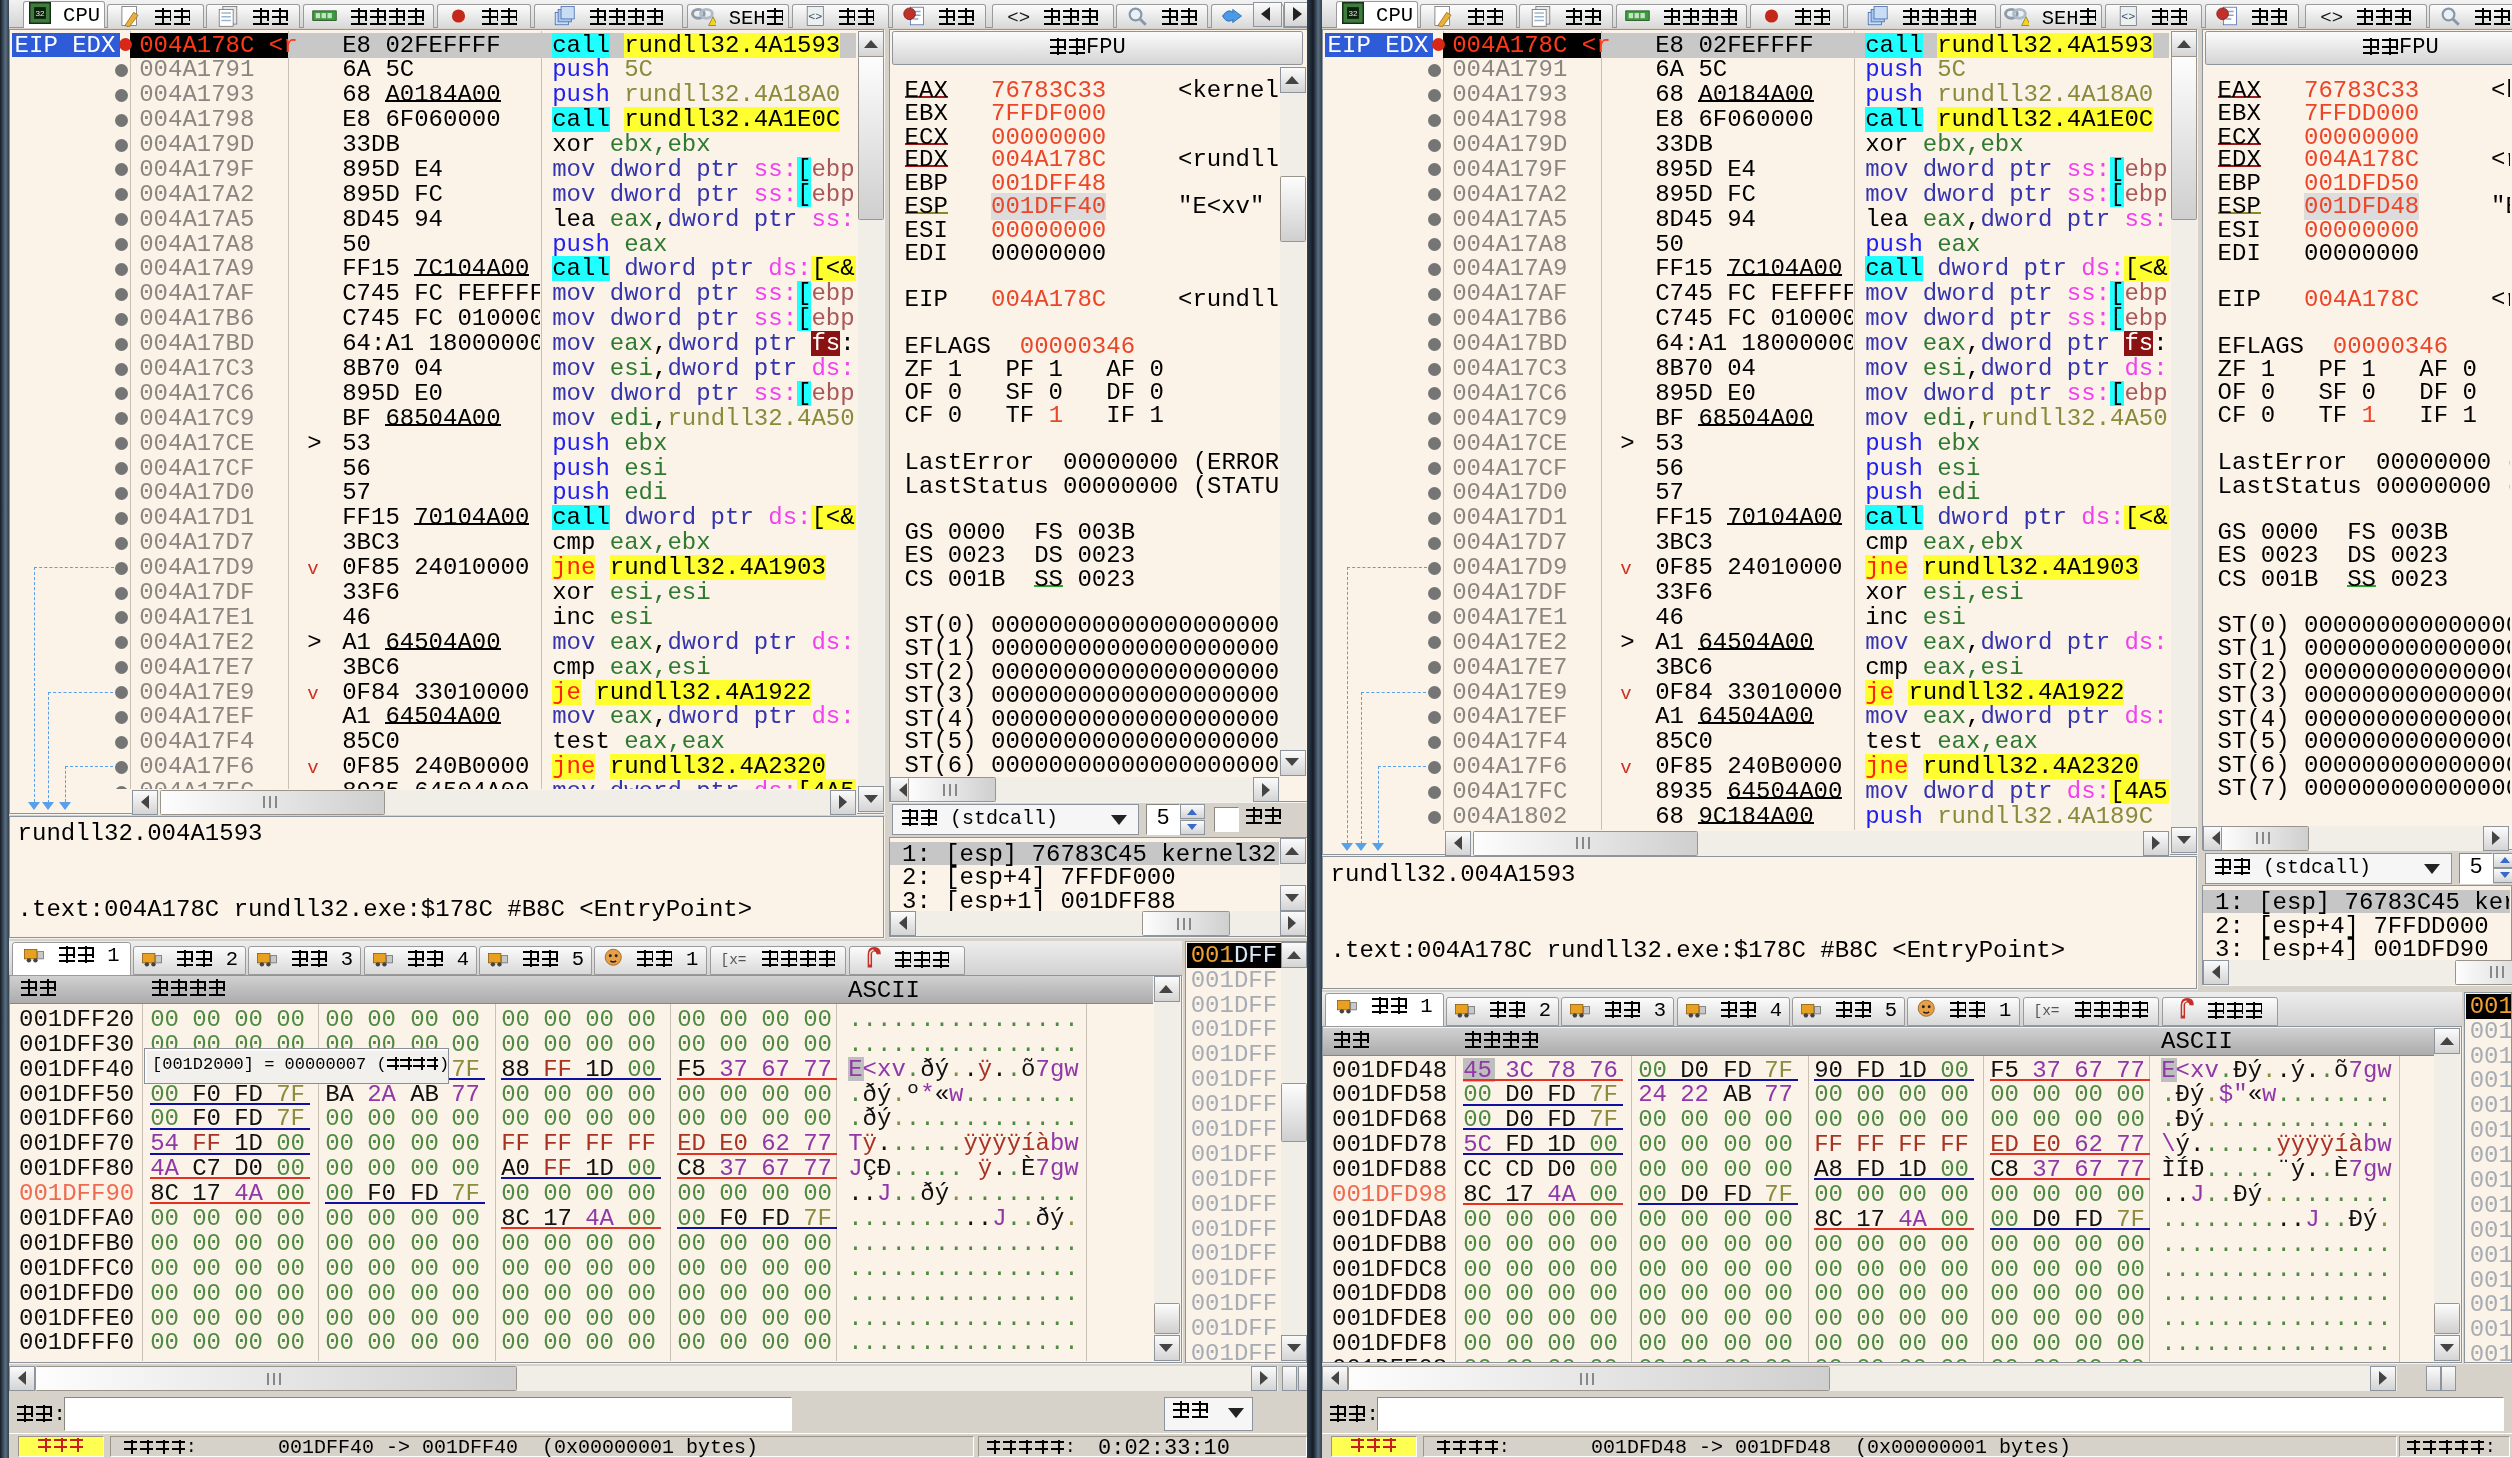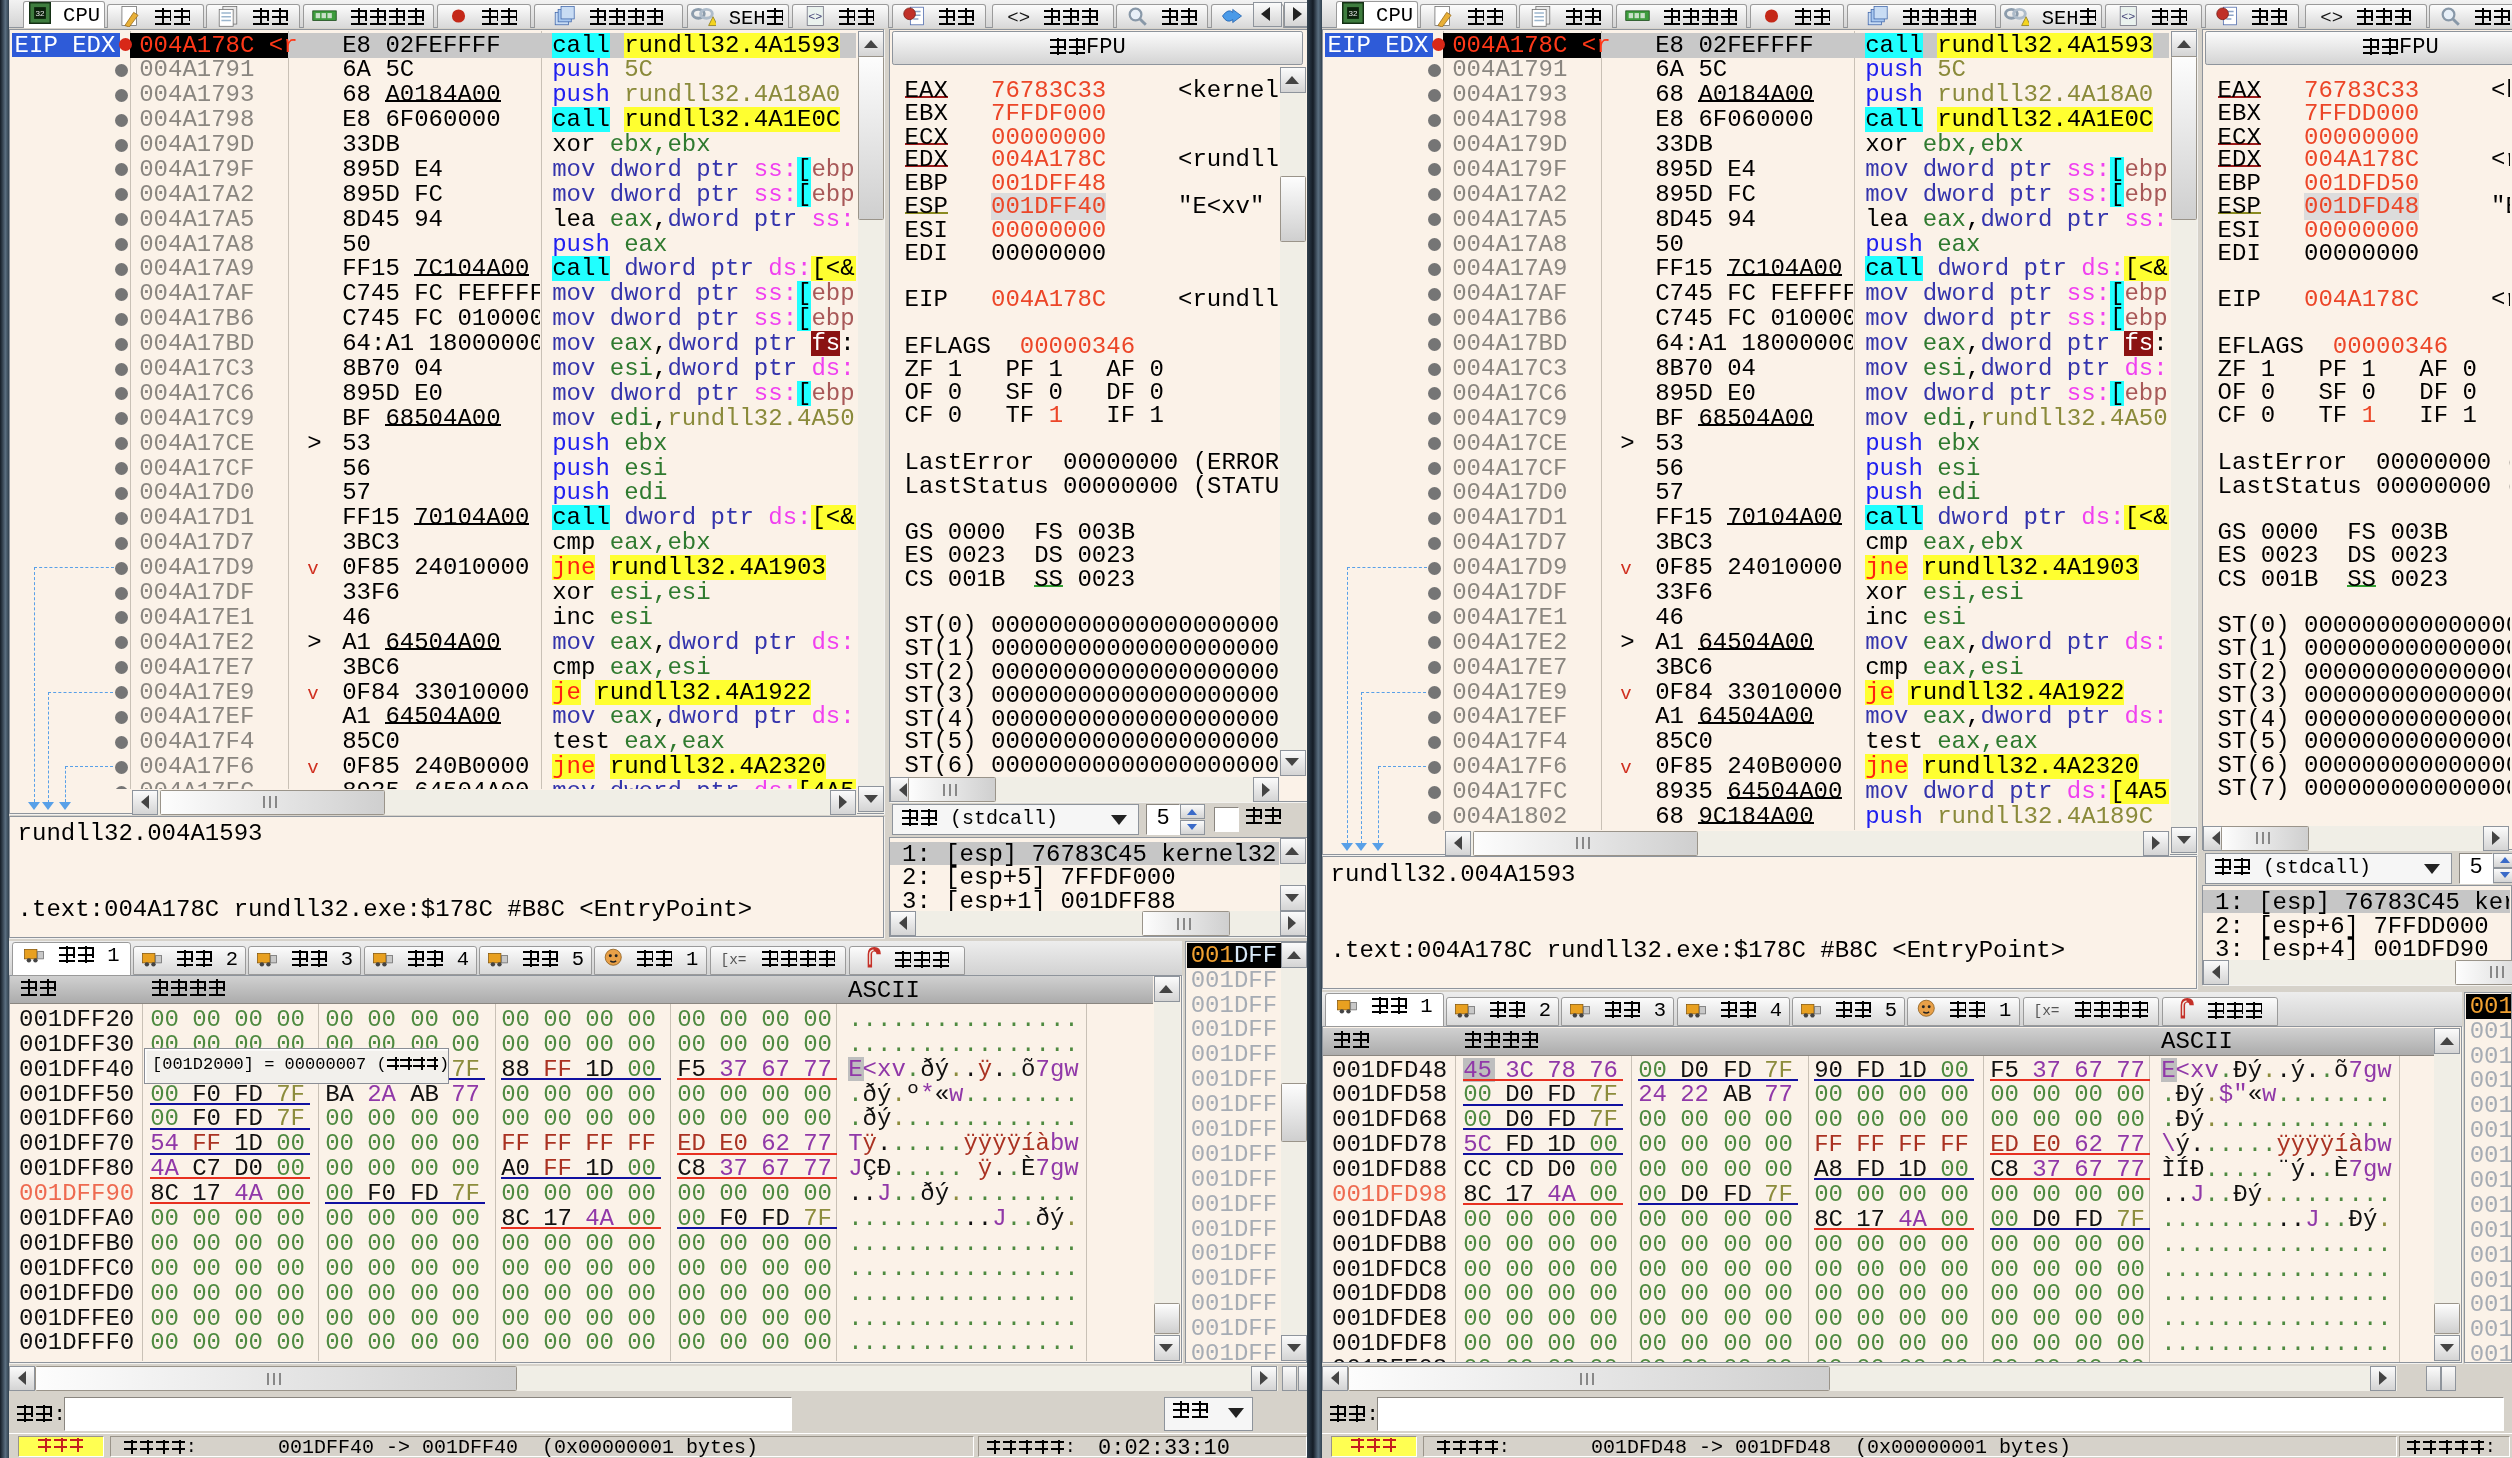--- a/index.html
+++ b/index.html
@@ -141,21 +141,21 @@
     <div class="a" style="left:1146px;top:804px;width:34px;height:31px;background:#fff;border:1.5px solid;border-color:#8A8680 #FFF #FFF #8A8680;font-size:22px;line-height:28px;text-align:center">5</div>
     <div class="btn3" style="left:1180px;top:804px;width:25px;height:15.4px"></div>
     <div class="btn3" style="left:1180px;top:820px;width:25px;height:15.4px"></div>
     <div class="arr" style="left:1187px;top:809px;border-left:5.9px solid transparent;border-right:5.9px solid transparent;border-bottom:6.6px solid #3A6AC8"></div>
     <div class="arr" style="left:1187px;top:824px;border-left:5.9px solid transparent;border-right:5.9px solid transparent;border-top:6.6px solid #3A6AC8"></div>
     <div class="a" style="left:1214px;top:807px;width:25px;height:25px;background:#fff;border:1.5px solid;border-color:#8A8680 #FFF #FFF #8A8680"></div>
     <div class="a " style="left:1244px;top:807px;"><i class="c"></i><i class="c"></i></div>
     <div class="pane" style="left:889px;top:837px;width:419px;height:100px"></div>
     <div class="a" style="left:890px;top:842px;width:389px;height:23.4px;background:#C6C6C6"></div>
     <div class="a t" style="left:902px;top:842px;width:376px;overflow:hidden">1: [esp] 76783C45 kernel32.BaseThr</div>
-    <div class="a t" style="left:902px;top:865px;">2: [esp+5] 7FFDF000</div>
+    <div class="a t" style="left:902px;top:865px;">2: [esp+4] 7FFDF000</div>
     <div class="a t" style="left:902px;top:889px;">3: [esp+1] 001DFF88</div>
     <div class="sb" style="left:1280px;top:838px;width:26px;height:73px"></div>
     <div class="btn3" style="left:1280px;top:838px;width:26px;height:26px"></div>
     <div class="arr" style="left:1285px;top:847px;border-left:7.3px solid transparent;border-right:7.3px solid transparent;border-bottom:8.8px solid #444"></div>
     <div class="btn3" style="left:1280px;top:885px;width:26px;height:26px"></div>
     <div class="arr" style="left:1285px;top:894px;border-left:7.3px solid transparent;border-right:7.3px solid transparent;border-top:8.8px solid #444"></div>
     <div class="sb" style="left:890px;top:911px;width:416px;height:25px"></div>
     <div class="btn3" style="left:890px;top:911px;width:26px;height:25px"></div>
     <div class="arr" style="left:899px;top:916px;border-top:7.3px solid transparent;border-bottom:7.3px solid transparent;border-right:8.8px solid #444"></div>
     <div class="btn3" style="left:1280px;top:911px;width:26px;height:25px"></div>
@@ -344,21 +344,21 @@
     <div class="a " style="left:900px;top:856px;"><i class="c"></i><i class="c"></i><span style="font-size:20px"> (stdcall)</span></div>
     <div class="arr" style="left:1111px;top:864px;border-left:8px solid transparent;border-right:8px solid transparent;border-top:10.2px solid #222"></div>
     <div class="a" style="left:1146px;top:853px;width:34px;height:31px;background:#fff;border:1.5px solid;border-color:#8A8680 #FFF #FFF #8A8680;font-size:22px;line-height:28px;text-align:center">5</div>
     <div class="btn3" style="left:1180px;top:853px;width:25px;height:15.4px"></div>
     <div class="btn3" style="left:1180px;top:868px;width:25px;height:15.4px"></div>
     <div class="arr" style="left:1187px;top:857px;border-left:5.9px solid transparent;border-right:5.9px solid transparent;border-bottom:6.6px solid #3A6AC8"></div>
     <div class="arr" style="left:1187px;top:872px;border-left:5.9px solid transparent;border-right:5.9px solid transparent;border-top:6.6px solid #3A6AC8"></div>
     <div class="pane" style="left:889px;top:885px;width:310px;height:100px"></div>
     <div class="a" style="left:890px;top:890px;width:307px;height:23.4px;background:#C6C6C6"></div>
     <div class="a t" style="left:902px;top:890px;width:294px;overflow:hidden">1: [esp] 76783C45 kernel32.BaseThr</div>
-    <div class="a t" style="left:902px;top:914px;">2: [esp+6] 7FFDD000</div>
+    <div class="a t" style="left:902px;top:914px;">2: [esp+4] 7FFDD000</div>
     <div class="a t" style="left:902px;top:937px;">3: [esp+4] 001DFD90</div>
     <div class="sb" style="left:890px;top:960px;width:306px;height:25px"></div>
     <div class="btn3" style="left:890px;top:960px;width:26px;height:25px"></div>
     <div class="arr" style="left:899px;top:965px;border-top:7.3px solid transparent;border-bottom:7.3px solid transparent;border-right:8.8px solid #444"></div>
     <div class="btn3" style="left:1170px;top:960px;width:26px;height:25px"></div>
     <div class="arr" style="left:1179px;top:965px;border-top:7.3px solid transparent;border-bottom:7.3px solid transparent;border-left:8.8px solid #444"></div>
     <div class="sth sthv" style="left:1142px;top:960px;width:88px;height:25px"></div>
     <div style="position:absolute;left:1177px;top:966px;width:17.6px;height:11.7px;background:repeating-linear-gradient(90deg,#888 0 2.2px,transparent 2.2px 5.9px)"></div>
     <div class="a" style="left:8.8px;top:992px;width:1140px;height:34px;background:linear-gradient(#EDEDED,#D2D2D2)"></div>
     <div class="mtab mtabon" style="left:11.7px;top:993px;width:119px;text-align:center"><svg width="22" height="19" style="vertical-align:-2.9px" viewBox="0 0 30 26">

